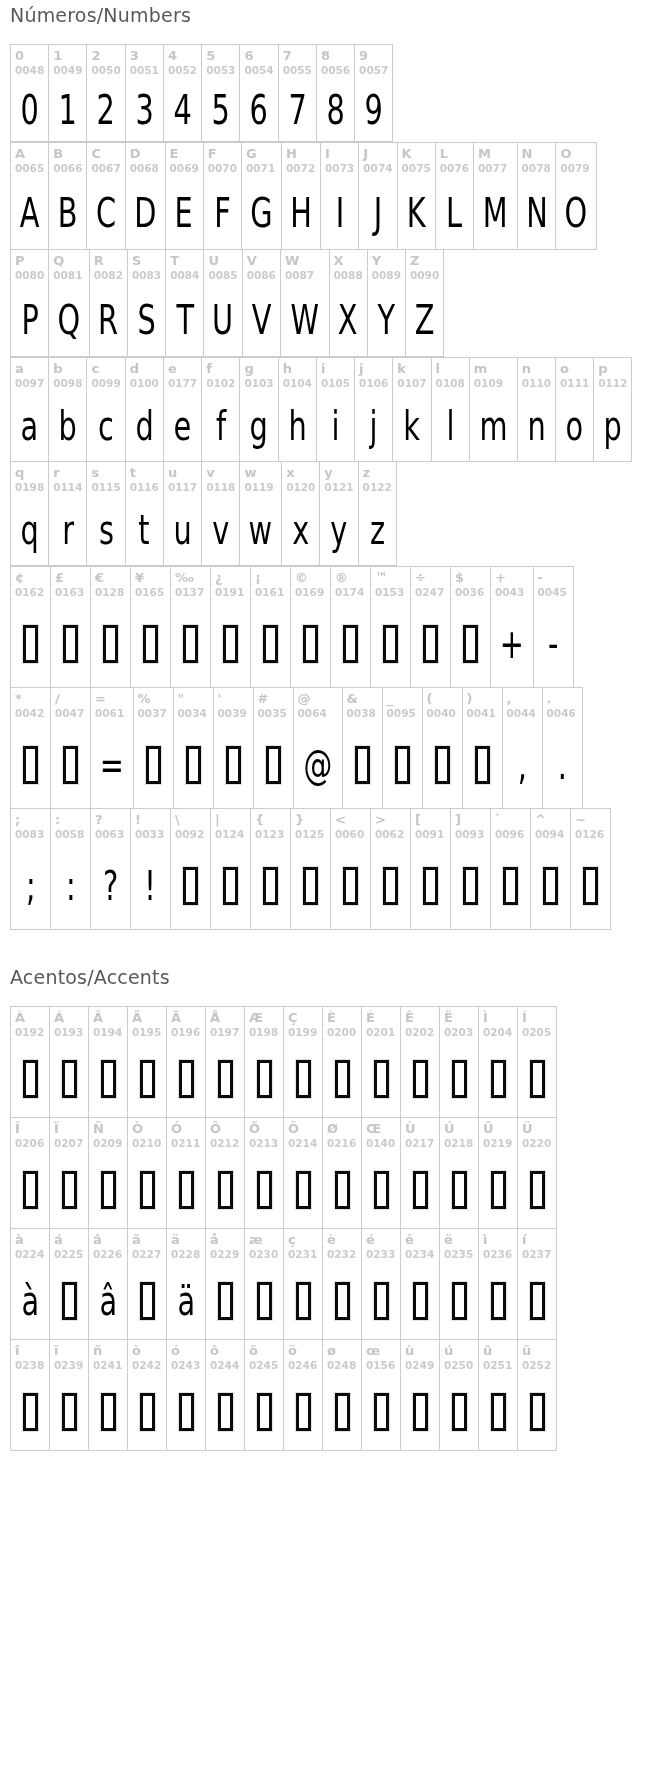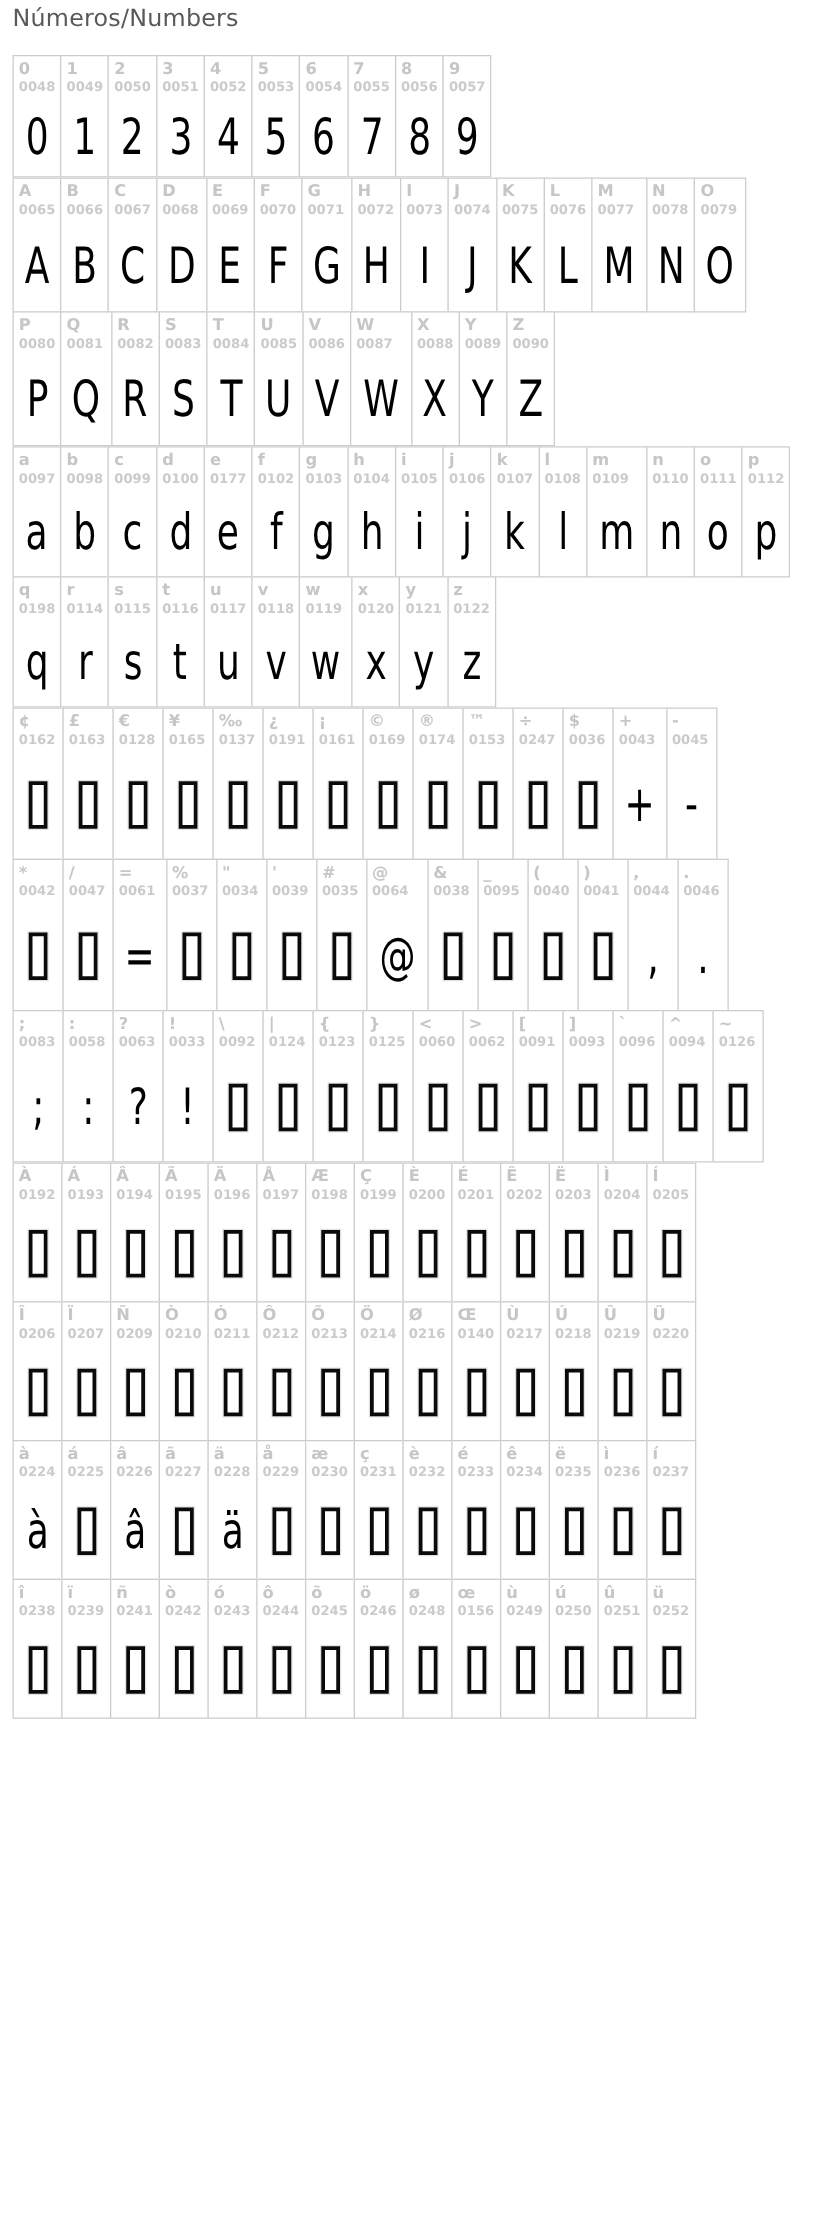--- a/index.html
+++ b/index.html
@@ -1030,20 +1030,21 @@
             <span class="lbl">~</span>
             <span class="code">0126</span>
           </div>
           <div class="glyph-area">
             <span class="notdef"></span>
           </div>
         </div>
       </div>
     </section>
     <section class="s4">
+      <h2 class="section-title">Acentos/Accents</h2>
       <div class="row">
         <div class="cell">
           <div class="cell-head">
             <span class="lbl">À</span>
             <span class="code">0192</span>
           </div>
           <div class="glyph-area">
             <span class="notdef"></span>
           </div>
         </div>

